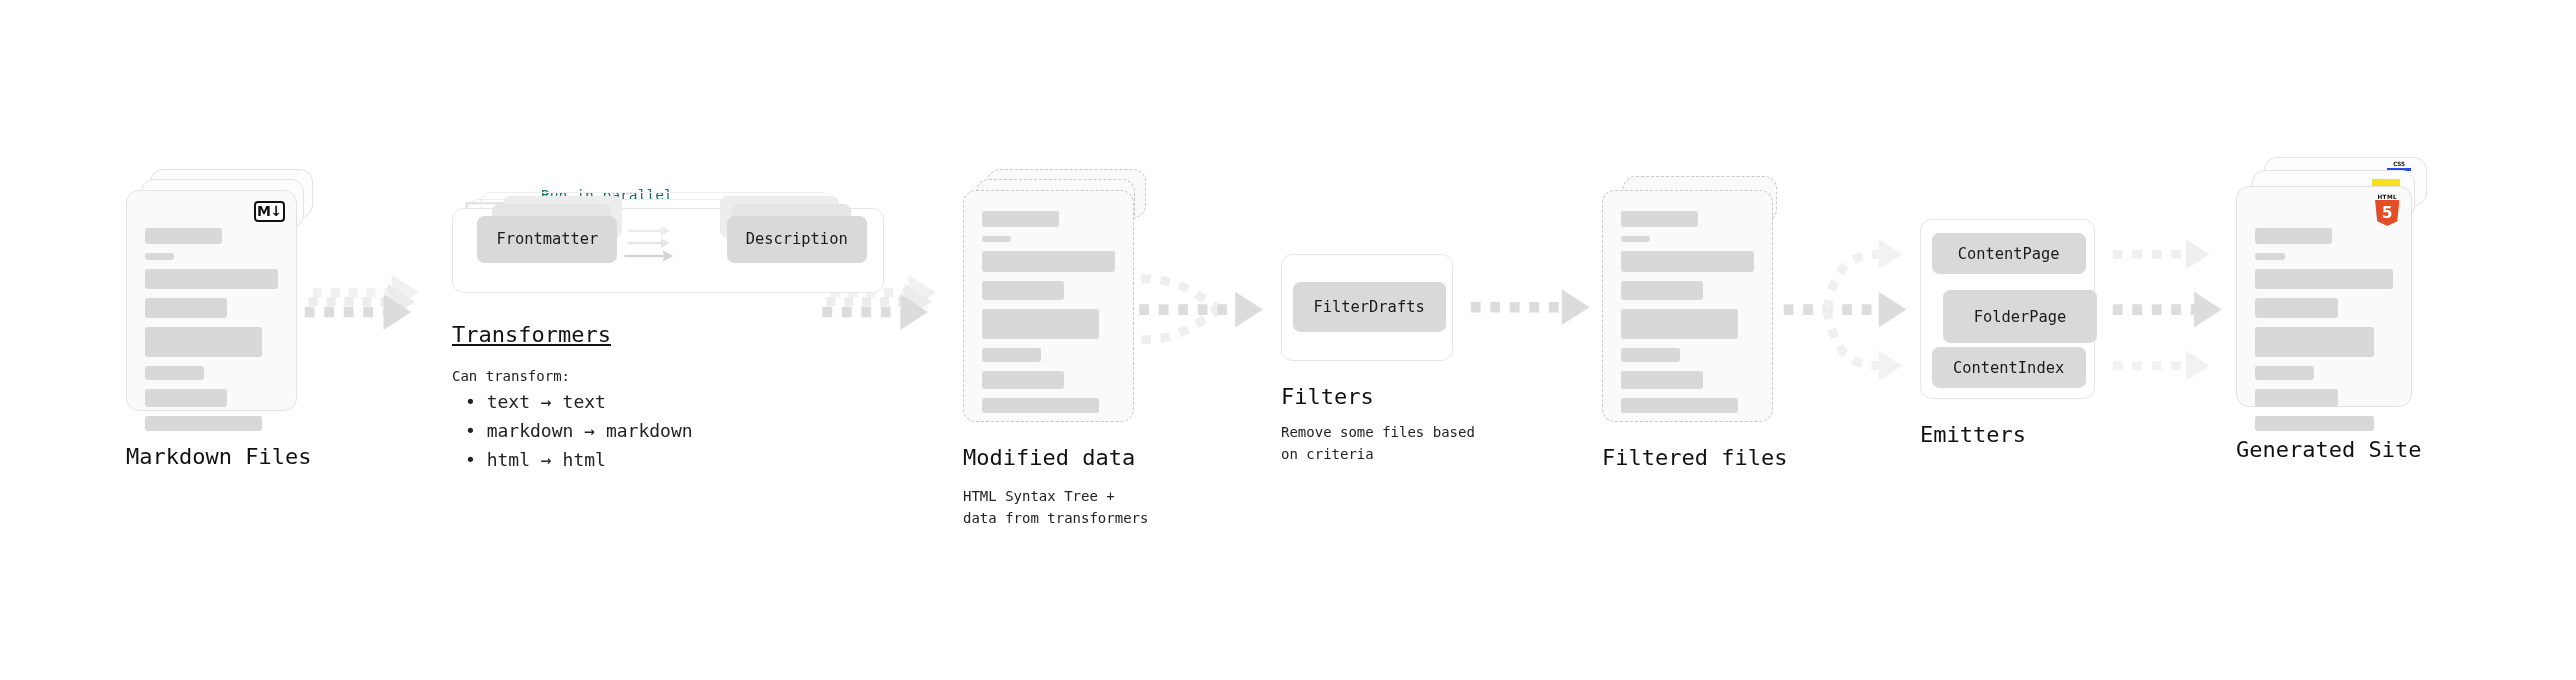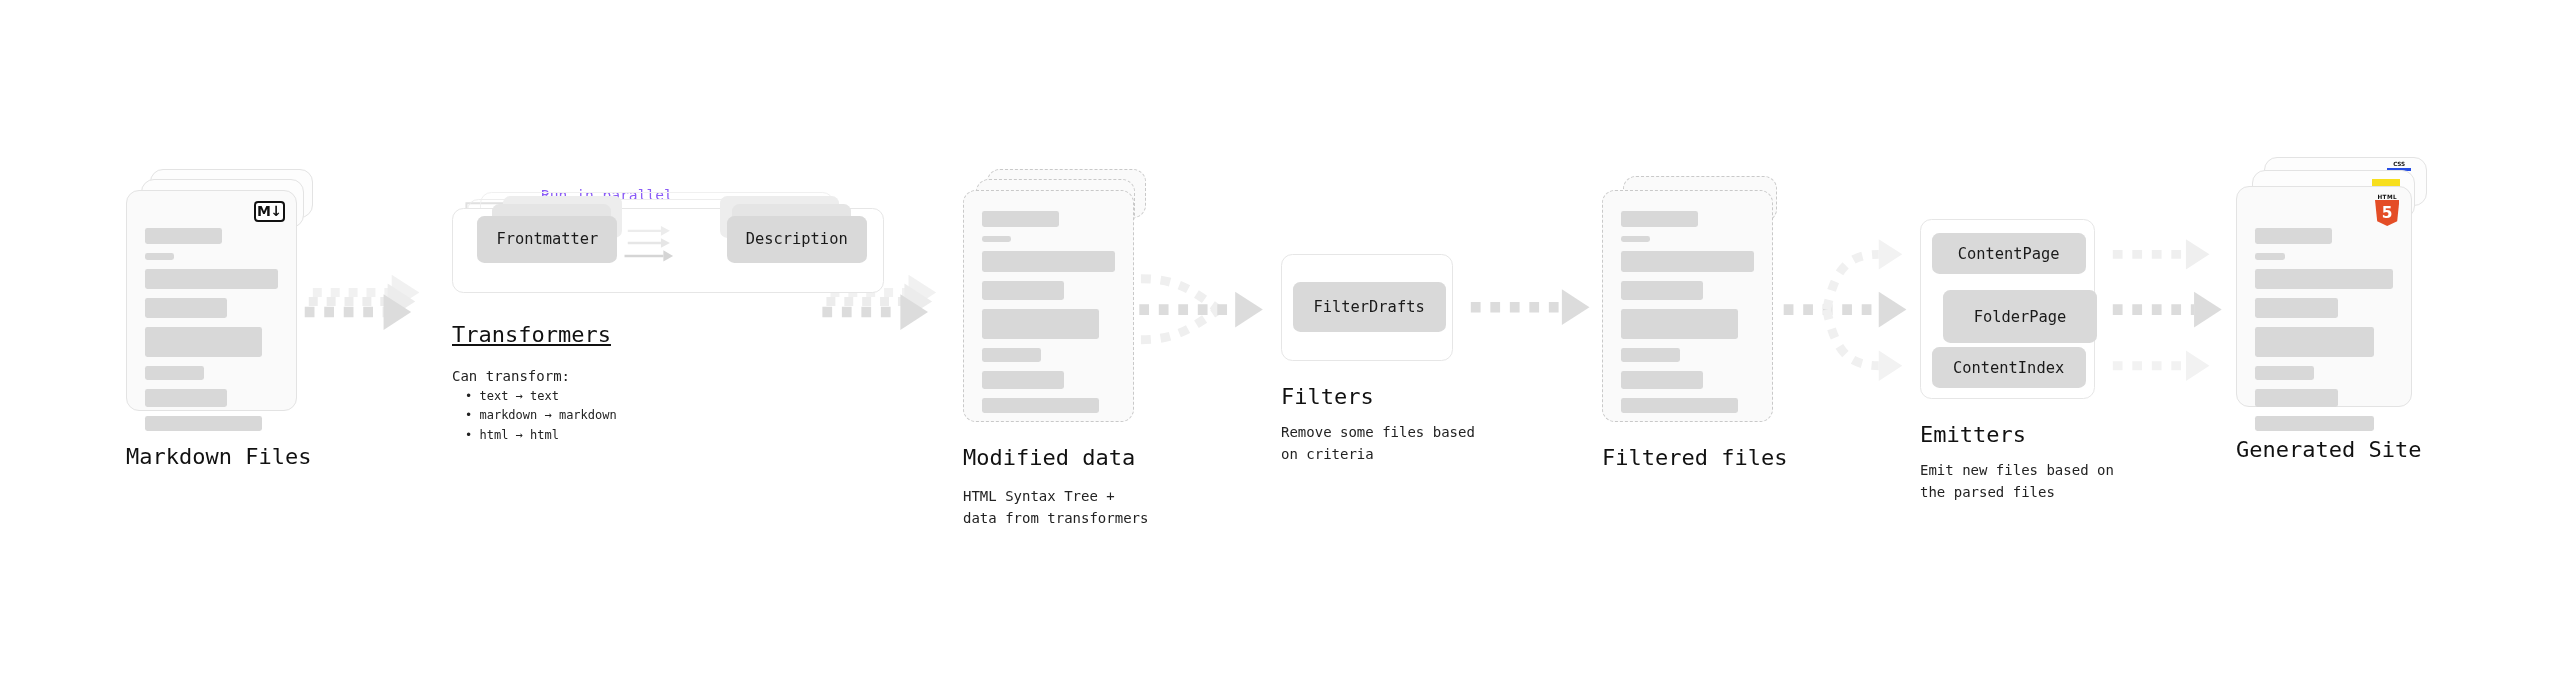--- a/index.html
+++ b/index.html
@@ -94,26 +94,26 @@
   }
   .subtitle {
     position: absolute;
     font-family: "DejaVu Sans Mono", monospace;
     font-size: 14px; color: #222; line-height: 1.55;
     white-space: pre;
   }
   .parallel-label {
     position: absolute;
     font-family: "DejaVu Sans Mono", monospace;
-    font-size: 14.6px; color: #8b5cf6; white-space: nowrap;
+    font-size: 14.6px; color: #0f766e; white-space: nowrap;
   }
   .bullets {
     position: absolute;
     font-family: "DejaVu Sans Mono", monospace;
-    font-size: 12px; color: #222; line-height: 1.62;
+    font-size: 18px; color: #222; line-height: 1.62;
   }
   .bullets ul { list-style: none; }
   .bullets li::before { content: "• "; }
 
   
   .wires { position: absolute; left: 0; top: 0; width: 2576px; height: 681px; pointer-events: none; }
 </style>
 </head>
 <body>
 
@@ -287,22 +287,20 @@
     <div class="title" style="left:0px; top:276px;">Filtered files</div>
   </div>
 
   <div class="stage" style="left:1920px; top:219px;">
     <div class="groupbox" style="position:relative; left:0; top:0; width:175px; height:180px;">
       <div class="chip" style="left:10.6px; top:13px; width:154px; height:41px;">ContentPage</div>
       <div class="chip" style="left:22px; top:70px; width:154px; height:53px;">FolderPage</div>
       <div class="chip" style="left:10.6px; top:127px; width:154px; height:41px;">ContentIndex</div>
     </div>
     <div class="title" style="left:0px; top:203px;">Emitters</div>
-    <div class="subtitle" style="left:0px; top:241px;">Emit new files based on
-the parsed files</div>
   </div>
 
   <div class="stage" style="left:2236px; top:157px;">
     <div class="stack" style="width:195px; height:260px;">
       <div class="card back2" style="left:28px; top:0px; width:163px; height:49px;">
         <div class="badge-css" style="right:13px; top:3.3px;">
           <span class="css-word">CSS</span>
           <span class="css-bar"></span>
         </div>
       </div>

